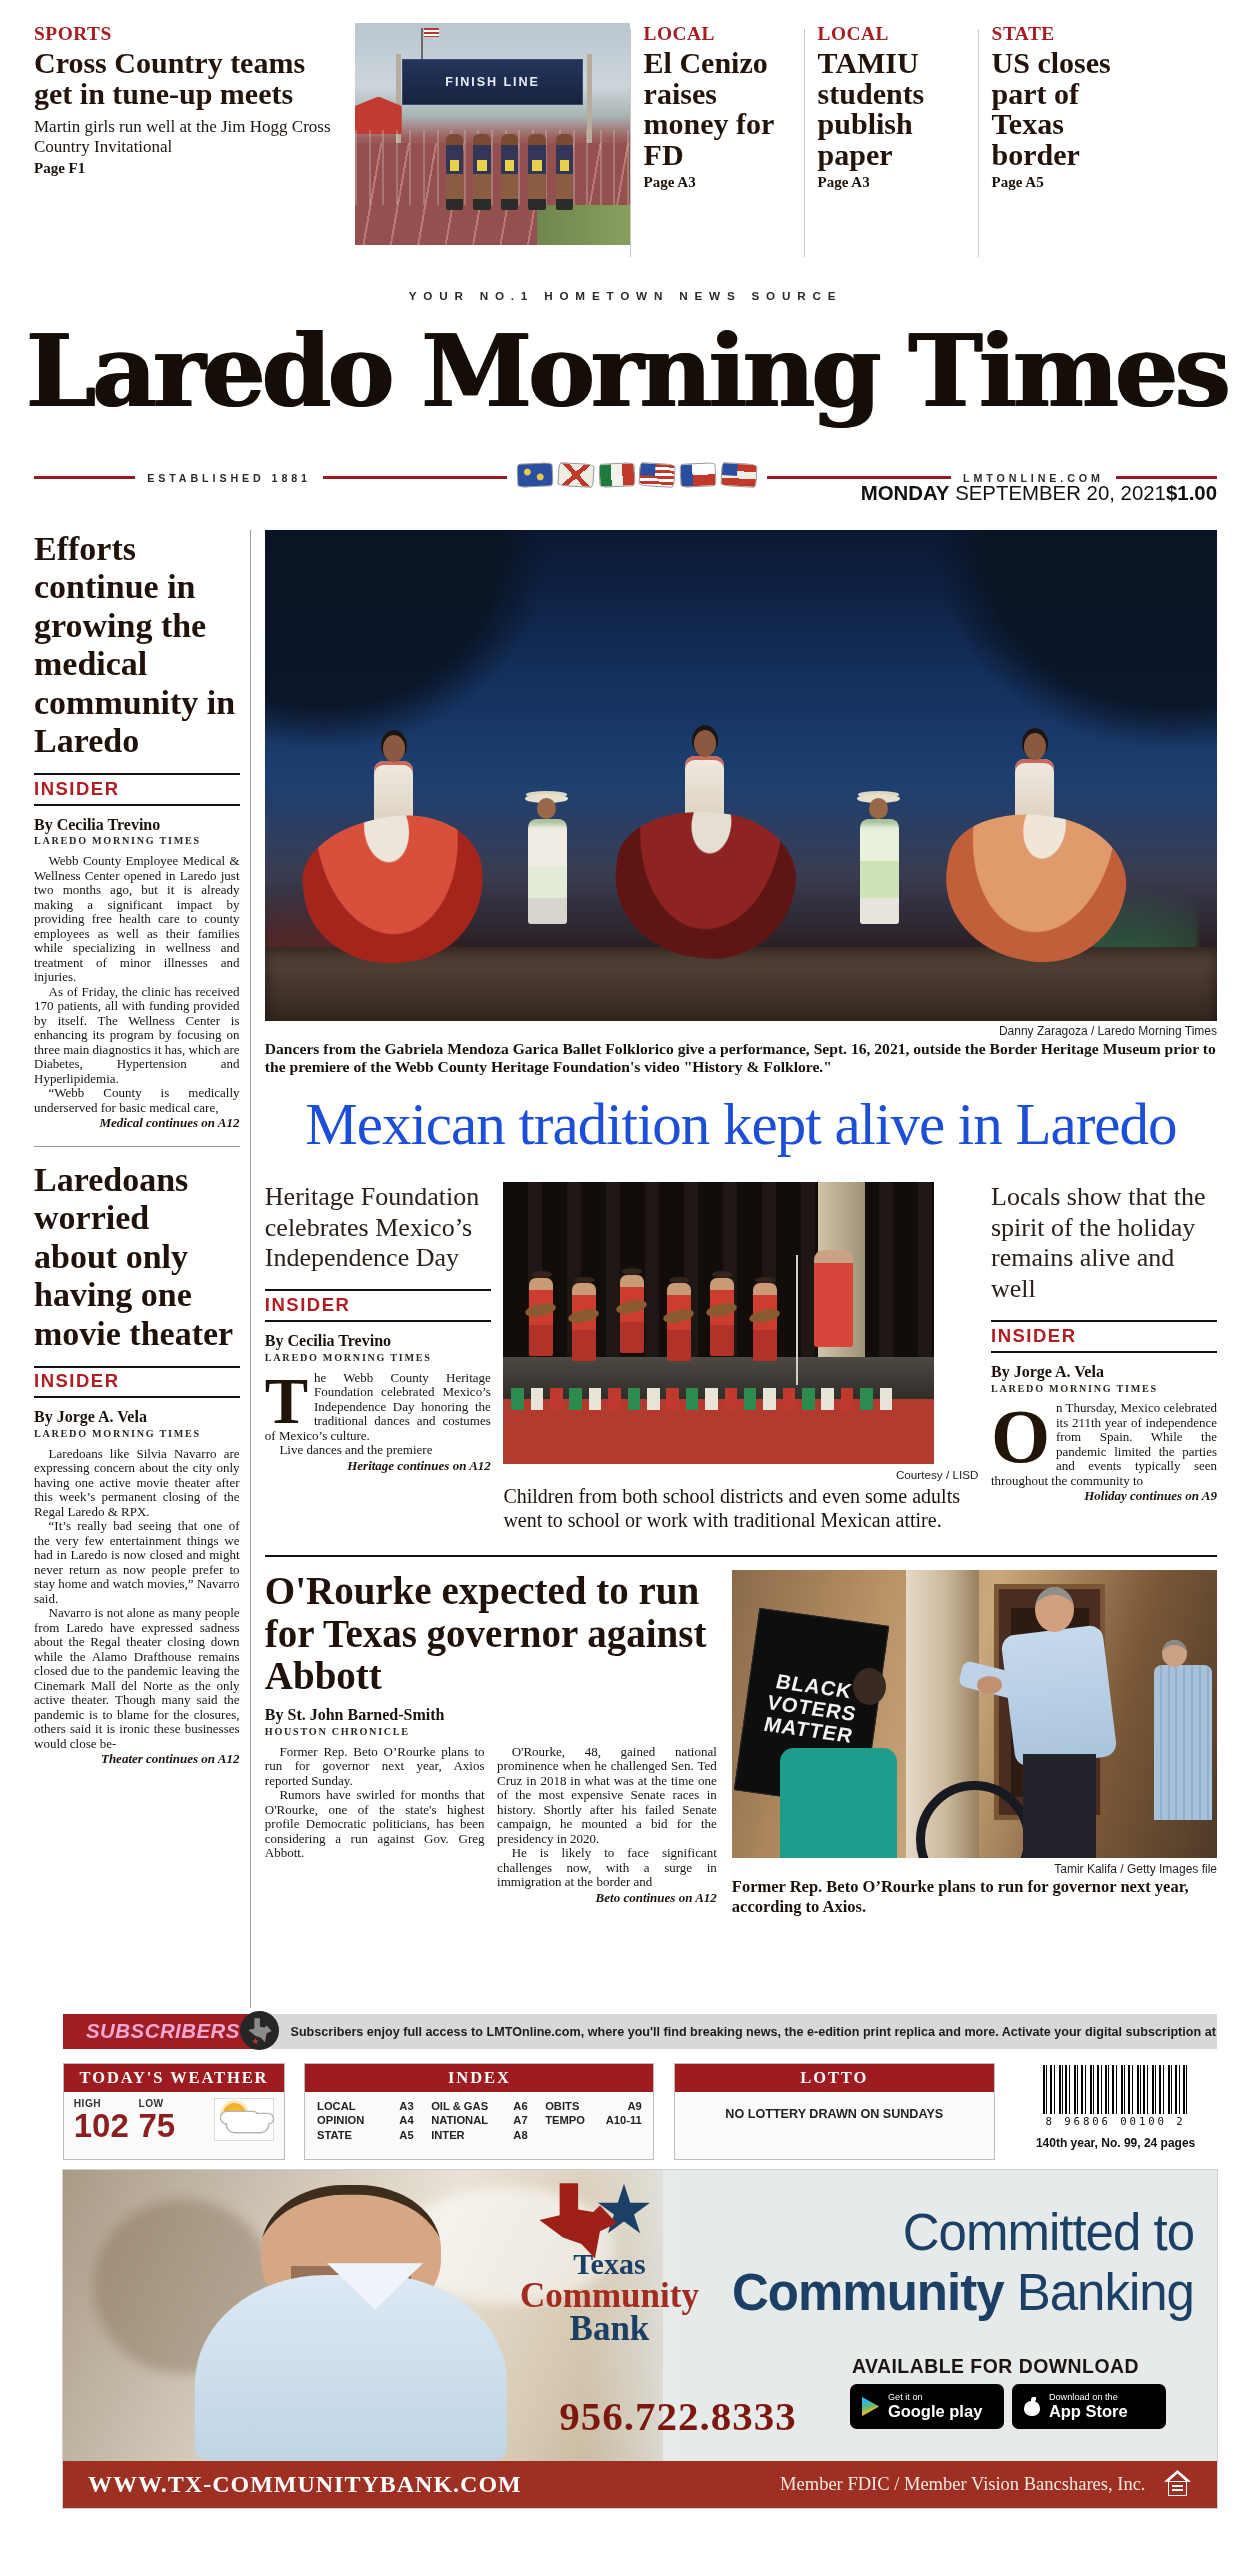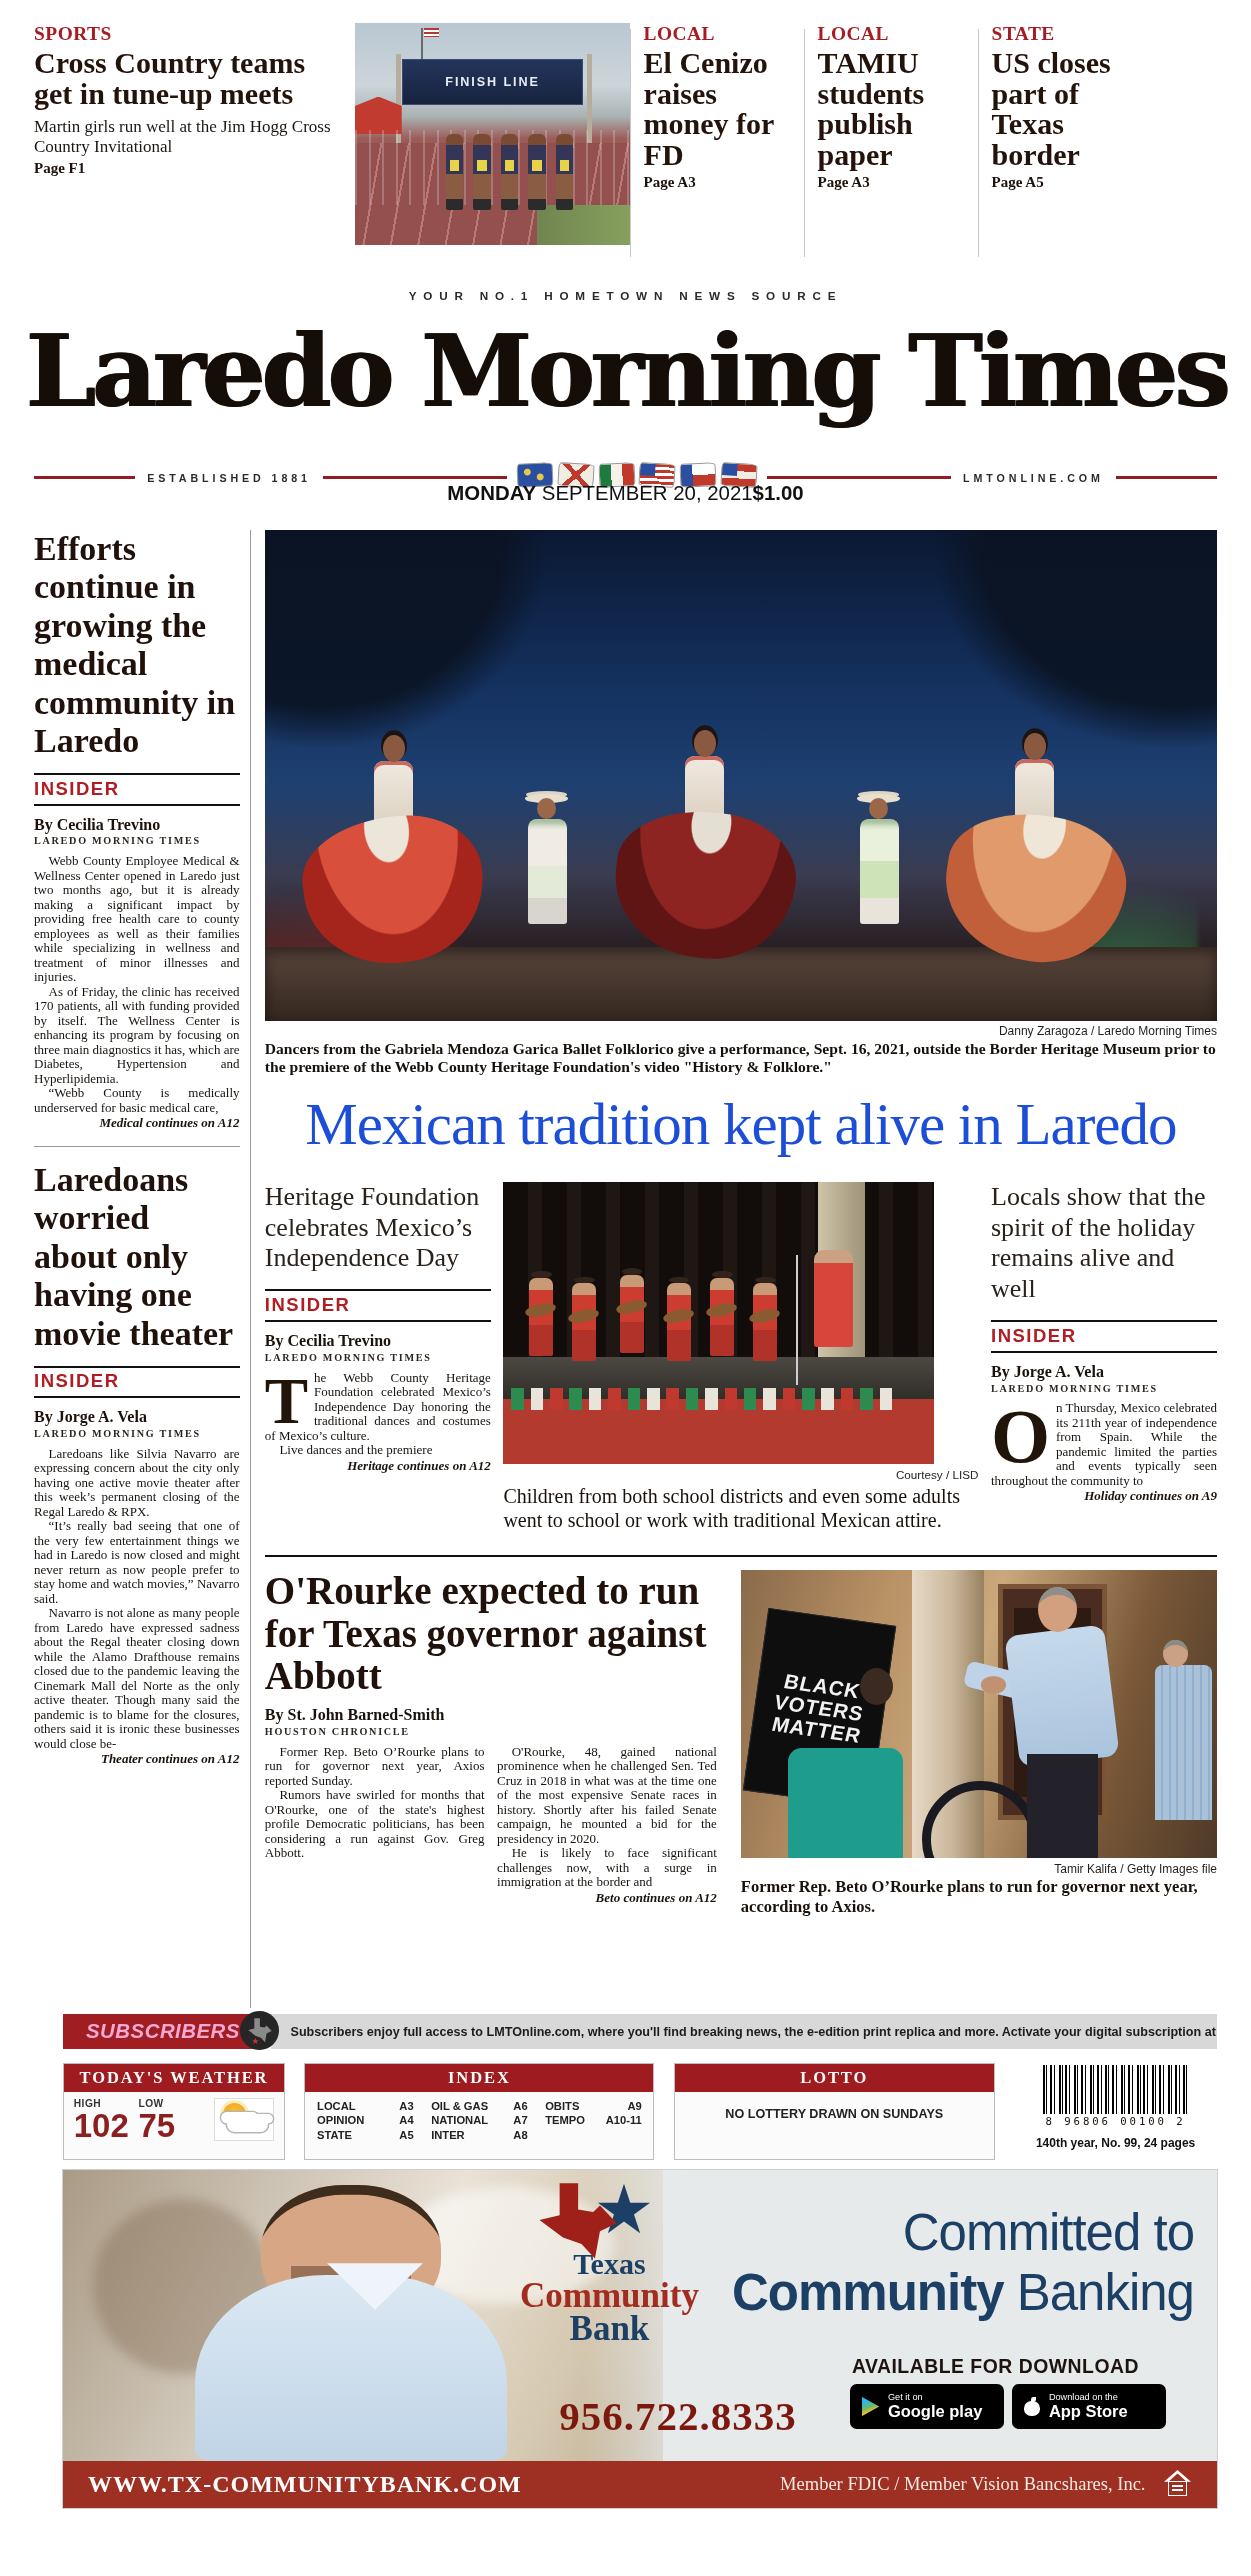--- a/index.html
+++ b/index.html
@@ -55,21 +55,21 @@
     color:#2a2a2a;padding:0 11.7px;white-space:nowrap;}
   .flags{display:flex;gap:4.9px;align-items:flex-start;padding:0 9.7px;margin-top:-5.8px;}
   .flag{width:36px;height:24px;border:1px solid #999;border-radius:8% 30% 8% 30%/30% 12% 30% 12%;}
   .flag:nth-child(even){transform:rotate(3deg);} .flag:nth-child(odd){transform:rotate(-3deg);}
   .flag-fr{background:radial-gradient(circle at 28% 35%,#e8c84a 2.9px,transparent 3.9px),radial-gradient(circle at 65% 60%,#e8c84a 2.9px,transparent 3.9px),#2b4fa0;}
   .flag-sp{background:linear-gradient(45deg,transparent 44%,#c0392b 44% 56%,transparent 56%),linear-gradient(-45deg,transparent 44%,#c0392b 44% 56%,transparent 56%),#f2ede2;}
   .flag-mx{background:linear-gradient(90deg,#1f7a3d 33%,#f5f2ea 33% 66%,#c0392b 66%);}
   .flag-us{background:linear-gradient(#2b4fa0,#2b4fa0) top left/45% 55% no-repeat,repeating-linear-gradient(180deg,#c0392b 0 2.9px,#fff 2.9px 5.8px);}
   .flag-tx{background:linear-gradient(90deg,#2b4fa0 34%,transparent 34%),linear-gradient(180deg,#fff 50%,#c0392b 50%);}
   .flag-cf{background:linear-gradient(#2b4fa0,#2b4fa0) top left/45% 55% no-repeat,linear-gradient(180deg,#c0392b 33%,#f2ede2 33% 66%,#c0392b 66%);}
-  .date-row{position:absolute;top:482px;left:34px;right:34px;display:flex;justify-content:center;align-items:baseline;
+  .date-row{position:absolute;top:482px;left:34px;right:34px;display:flex;justify-content:flex-end;align-items:baseline;
     font-family:"Liberation Sans",sans-serif;font-size:20.4px;color:#111;}
   .date-left b{font-weight:800;} .price{font-weight:800;}
 
   
   .content{position:absolute;top:530px;left:34px;right:34px;height:1478px;display:flex;}
   .rail{width:251px;padding-right:10.7px;border-right:1px solid #9a9a9a;}
   .main-col{flex:1;padding-left:13.6px;}
 
   .rail-head{font-family:"Liberation Serif",serif;font-weight:700;font-size:34px;line-height:1.13;color:#20110a;}
   .insider{border-top:2.4px solid #111;border-bottom:2.4px solid #111;padding:2.9px 0 3.9px;margin:12.6px 0 9.7px;
@@ -133,21 +133,21 @@
   .mariachi::after{content:"";position:absolute;top:34%;left:-3.9px;width:31px;height:11.7px;border-radius:50%;background:#8a5a30;transform:rotate(-12deg);}
   .singer{position:absolute;width:39px;height:97px;border-radius:9.7px 9.7px 2.9px 2.9px;
     background:linear-gradient(180deg,#caa183 0 13%,#d8453a 13%);}
   .mic-stand{position:absolute;width:1.9px;height:46%;background:#cfcfcf;}
 
   .mid-credit{font-family:"Liberation Sans",sans-serif;font-size:11.7px;text-align:right;color:#222;margin-top:3.9px;}
   .mid-caption{font-weight:400;font-size:20px;line-height:1.2;margin-top:2.9px;}
 
   
   .black-rule{height:2.4px;background:#111;margin-top:23px;}
-  .beto-band{display:flex;gap:24px;margin-top:12.6px;}
+  .beto-band{display:flex;gap:15px;margin-top:12.6px;}
   .beto-left{width:452px;}
   .beto-head{font-family:"Liberation Serif",serif;font-weight:700;font-size:39px;line-height:1.1;color:#20110a;}
   .beto-cols{display:flex;gap:12.6px;margin-top:5.8px;}
   .beto-col{flex:1;}
   .beto-right{flex:1;}
   .beto-scene{position:relative;width:100%;height:288px;overflow:hidden;
     background:linear-gradient(105deg,#8a6a4a,#b99266 28%,#caa87c 48%,#7a5838 76%,#4e3a28);}
   .b-column{position:absolute;left:36%;top:0;width:15%;height:100%;background:linear-gradient(90deg,#e6d9c5,#cbb89d 55%,#97815f);}
   .b-door{position:absolute;left:54%;top:5%;width:23%;height:82%;background:#4a2c20;box-shadow:inset 0 0 0 4.9px #7a5636;}
   .b-door::after{content:"";position:absolute;inset:10% 15%;background:#2d1a12;}

